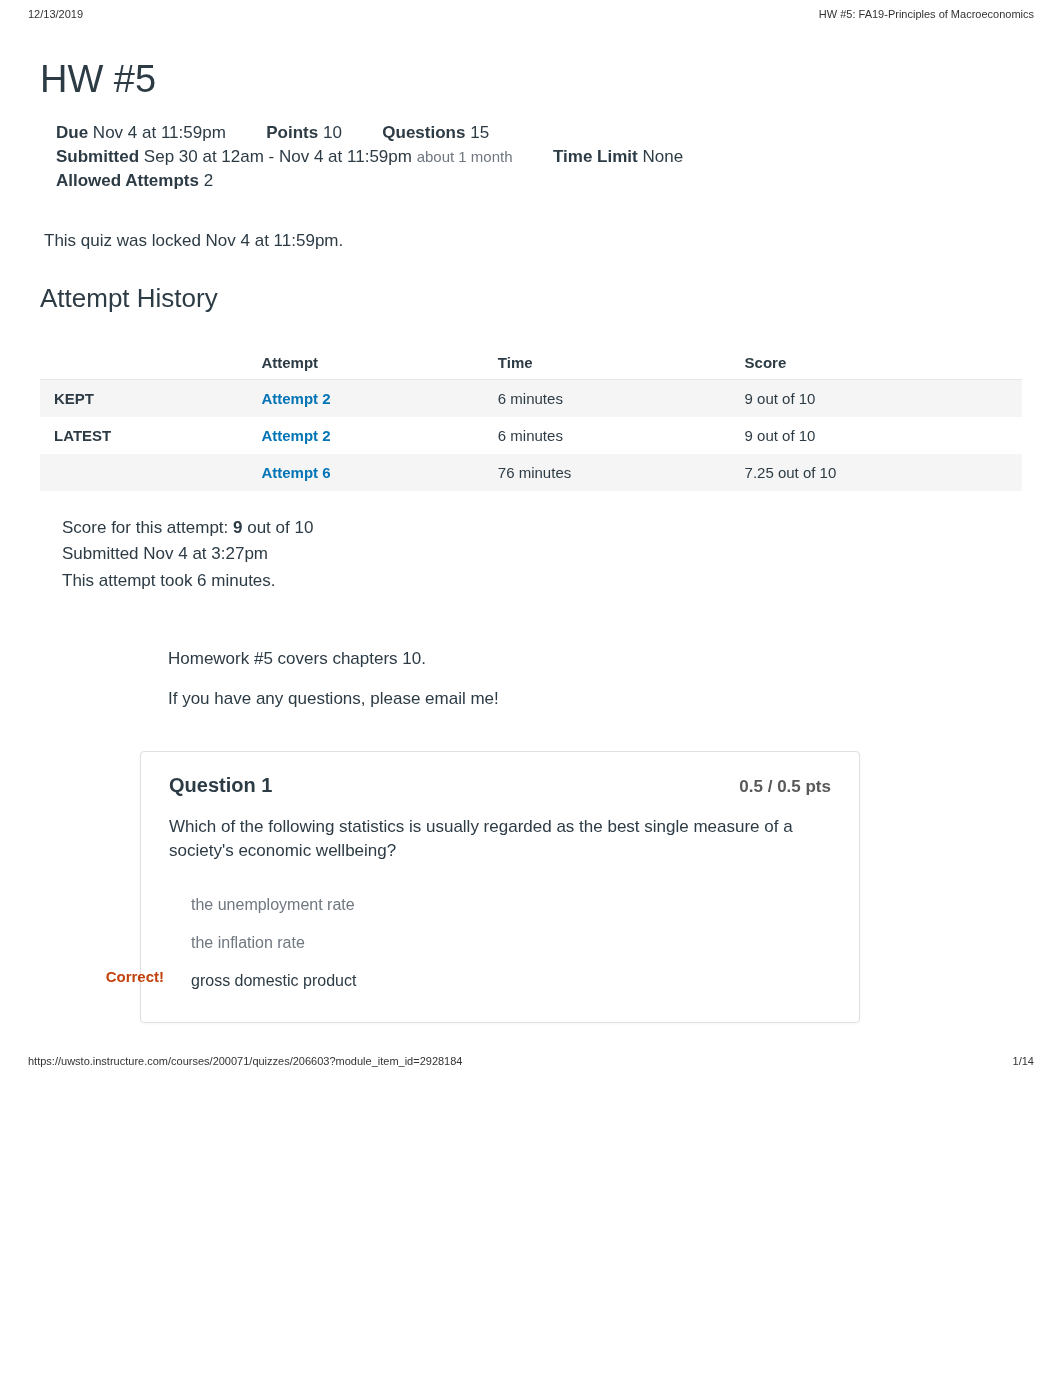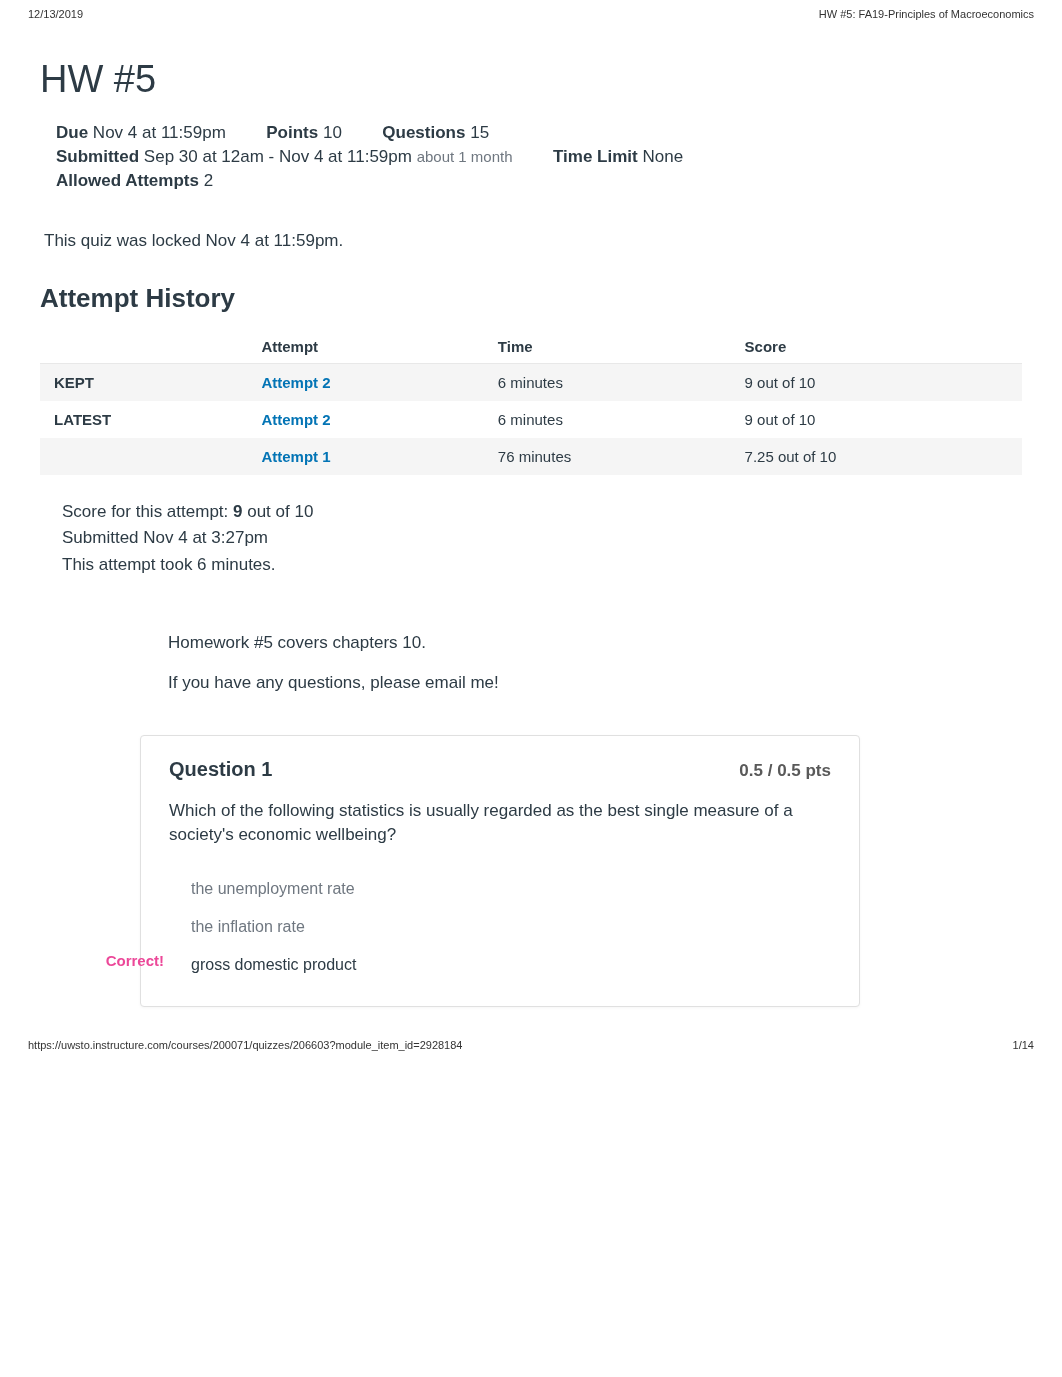--- a/index.html
+++ b/index.html
@@ -34,22 +34,22 @@
       padding: 8px 16px 14px 16px;
       margin-bottom: 22px;
     }
     .meta-row { margin-bottom: 4px; }
     .meta-pair { display: inline-block; margin-right: 36px; font-size: 17px; }
     .meta-pair .k { font-weight: 700; }
     .meta-pair .faded { color: #6f7780; font-size: 15px; }
     .locked-text { font-size: 17px; margin: 22px 0 32px 0; padding-left: 4px;}
     .attempt-history-title {
       font-size: 26px;
-      font-weight: 700;
-      margin: 30px 0 16px 0;
+      font-weight: 400;
+      margin: 30px 0 32px 0;
     }
     .history-table {
       width: 100%;
       border-collapse: collapse;
       font-size: 15px;
       margin-bottom: 24px;
     }
     .history-table th {
       text-align: left;
       font-weight: 700;
@@ -100,21 +100,21 @@
       width: 720px;
       padding: 26px 28px 8px 28px;
       font-size: 17px;
       line-height: 1.55;
     }
     .correct-label {
       position: absolute;
       left: -100px;
       width: 95px;
       text-align: right;
-      color: #ec4899;
+      color: #c2410c;
       font-weight: 700;
       font-size: 15px;
       top: 6px;
     }
     .q-option-wrap { position: relative; }
     .print-footer {
       position: absolute;
       bottom: 6px;
       left: 28px;
       right: 28px;
@@ -189,21 +189,21 @@
       <td>9 out of 10</td>
     </tr>
     <tr>
       <td class="status-cell">LATEST</td>
       <td><a class="attempt-link">Attempt 2</a></td>
       <td>6 minutes</td>
       <td>9 out of 10</td>
     </tr>
     <tr>
       <td class="status-cell"></td>
-      <td><a class="attempt-link">Attempt 1</a></td>
+      <td><a class="attempt-link">Attempt 6</a></td>
       <td>76 minutes</td>
       <td>7.25 out of 10</td>
     </tr>
   </tbody>
 </table>
 
 <div class="score-block">
   <div>
     <span>Score for this attempt: </span><span class="bold">9</span><span> out of 10</span>
   </div>

